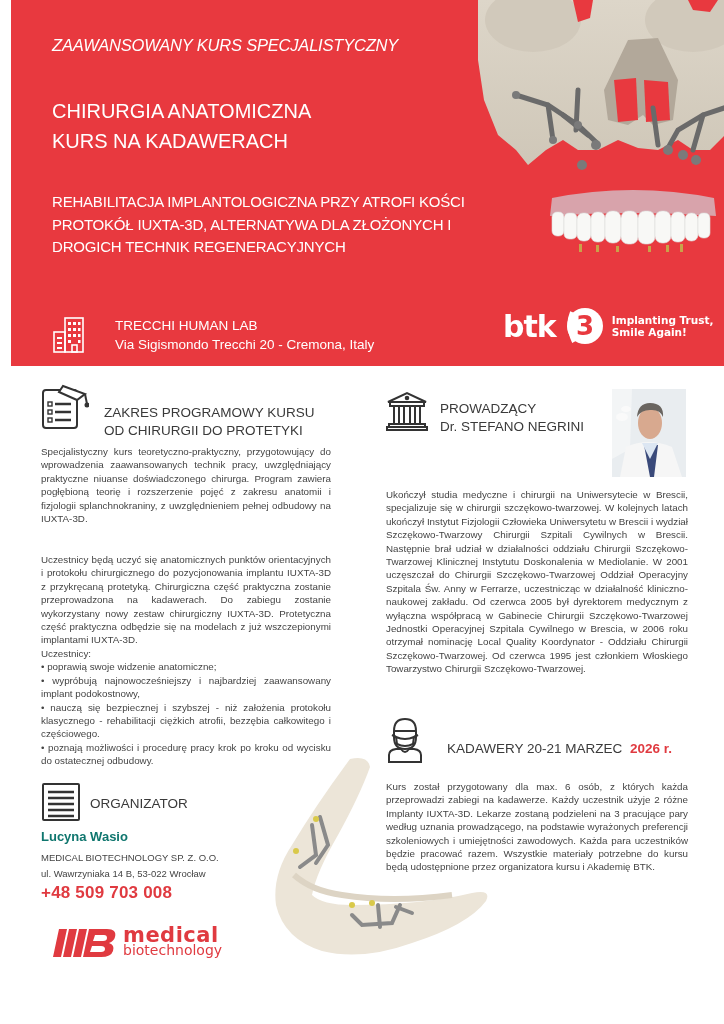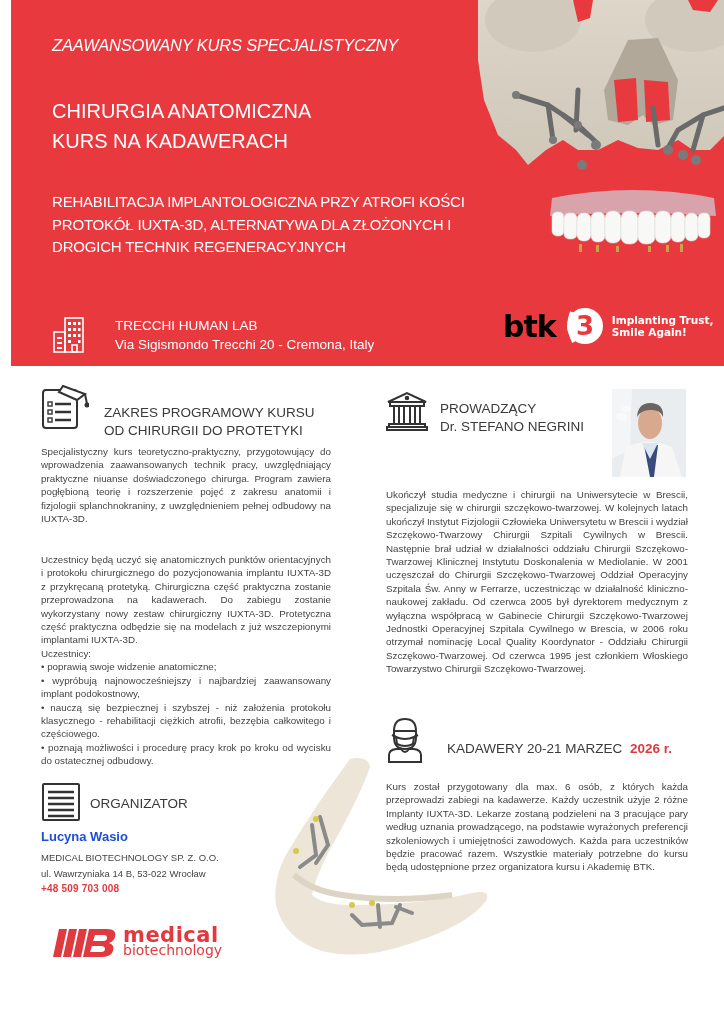--- a/index.html
+++ b/index.html
@@ -14,40 +14,40 @@
   .audience { left:41px; top:285px; font-size:15px; letter-spacing:-0.2px; }
   .venue-name { left:104px; top:318px; font-size:13.5px; }
   .venue-addr { left:104px; top:337px; font-size:13.5px; }
 
   .building-icon { position:absolute; left:40px; top:314px; width:40px; height:40px; }
 
   .skull { position:absolute; left:467px; top:0; width:257px; height:175px; }
   .denture { position:absolute; left:537px; top:186px; width:170px; height:66px; }
 
   .btk-logo { position:absolute; left:492px; top:306px; height:40px; display:flex; align-items:center; }
-  .btk-word { color:#000000; font-weight:bold; font-size:30px; letter-spacing:-1px; font-family:"DejaVu Sans", sans-serif; }
+  .btk-word { color:#ffffff; font-weight:bold; font-size:30px; letter-spacing:-1px; font-family:"DejaVu Sans", sans-serif; }
   .btk-mark { width:40px; height:40px; margin-left:8px; }
   .btk-tag { color:#fff; font-size:10.5px; line-height:12px; margin-left:8px; font-family:"DejaVu Sans", sans-serif; font-weight:bold; }
 
   .section-heading { position:absolute; font-size:13.5px; color:#3a3a3a; line-height:18px; }
   .body-text { position:absolute; font-size:9.8px; line-height:13.4px; color:#444; text-align:justify; }
 
   .icon-box { position:absolute; }
 
   .left-h { left:104px; top:404px; }
   .left-p1 { left:41px; top:445px; width:290px; }
   .left-p2 { left:41px; top:525px; width:290px;margin-top:28px; }
   .left-list { left:41px; top:647px; width:290px; }
   .left-list .li { text-align:justify; }
 
   .org-h { left:90px; top:795px; font-size:13.5px; }
-  .org-name { position:absolute; left:41px; top:829px; color:#1d4ed8; font-weight:bold; font-size:13px; }
+  .org-name { position:absolute; left:41px; top:829px; color:#0f766e; font-weight:bold; font-size:13px; }
   .org-company { position:absolute; left:41px; top:852px; font-size:9.5px; color:#444; }
   .org-addr { position:absolute; left:41px; top:868px; font-size:9.5px; color:#444; }
-  .org-phone { position:absolute; left:41px; top:883px; font-size:10px; font-weight:bold; color:#e03a40; letter-spacing:0.2px; }
+  .org-phone { position:absolute; left:41px; top:883px; font-size:17px; font-weight:bold; color:#e03a40; letter-spacing:0.2px; }
 
   .mb-logo { position:absolute; left:53px; top:927px; display:flex; align-items:center; }
   .mb-mark { width:66px; height:32px; }
   .mb-text { margin-left:4px; color:#e03a40; line-height:15px; }
   .mb-text .l1 { font-size:21px; font-weight:bold; letter-spacing:0.5px; font-family:"DejaVu Sans", sans-serif; }
   .mb-text .l2 { font-size:14px; font-family:"DejaVu Sans", sans-serif; }
 
   .right-h { left:440px; top:400px; }
   .doctor-photo { position:absolute; left:612px; top:389px; width:74px; height:88px; overflow:hidden; background:#e8ecef; }
   .right-p1 { left:386px; top:488px; width:302px; }

